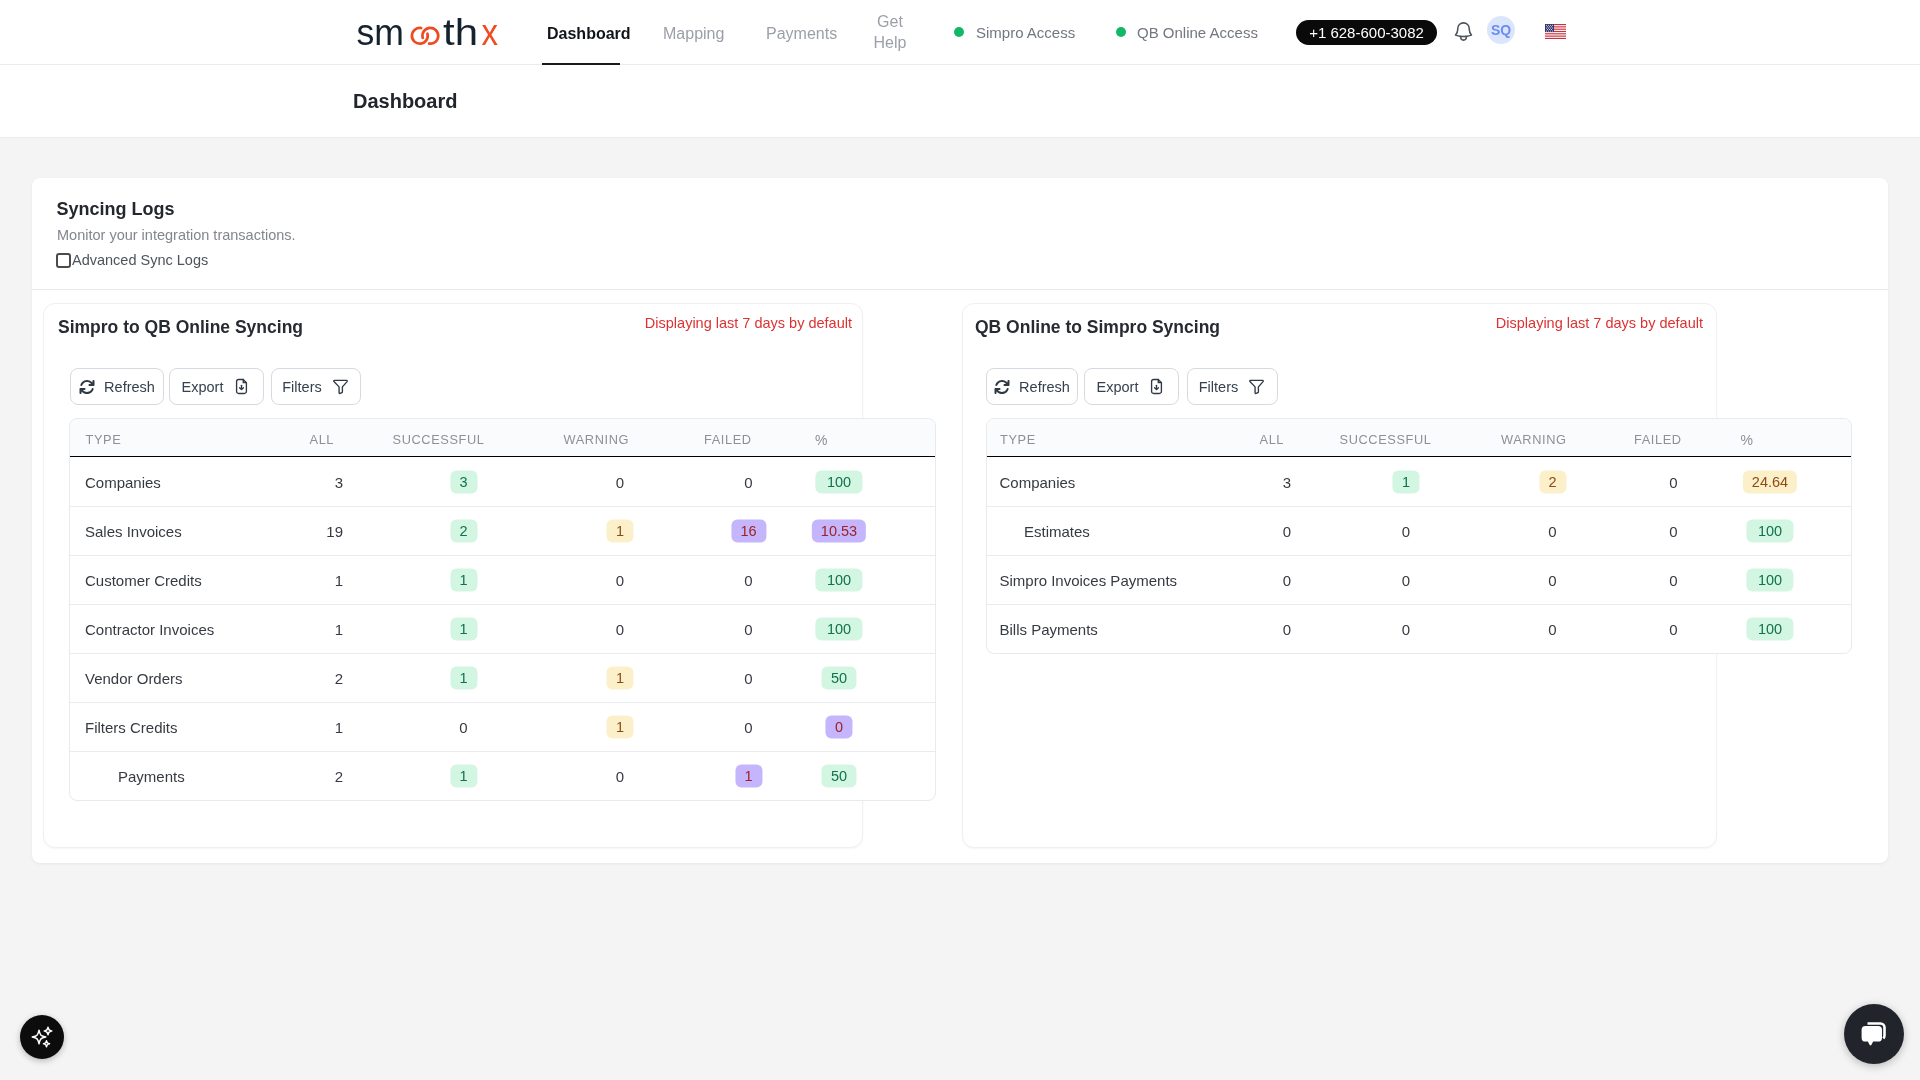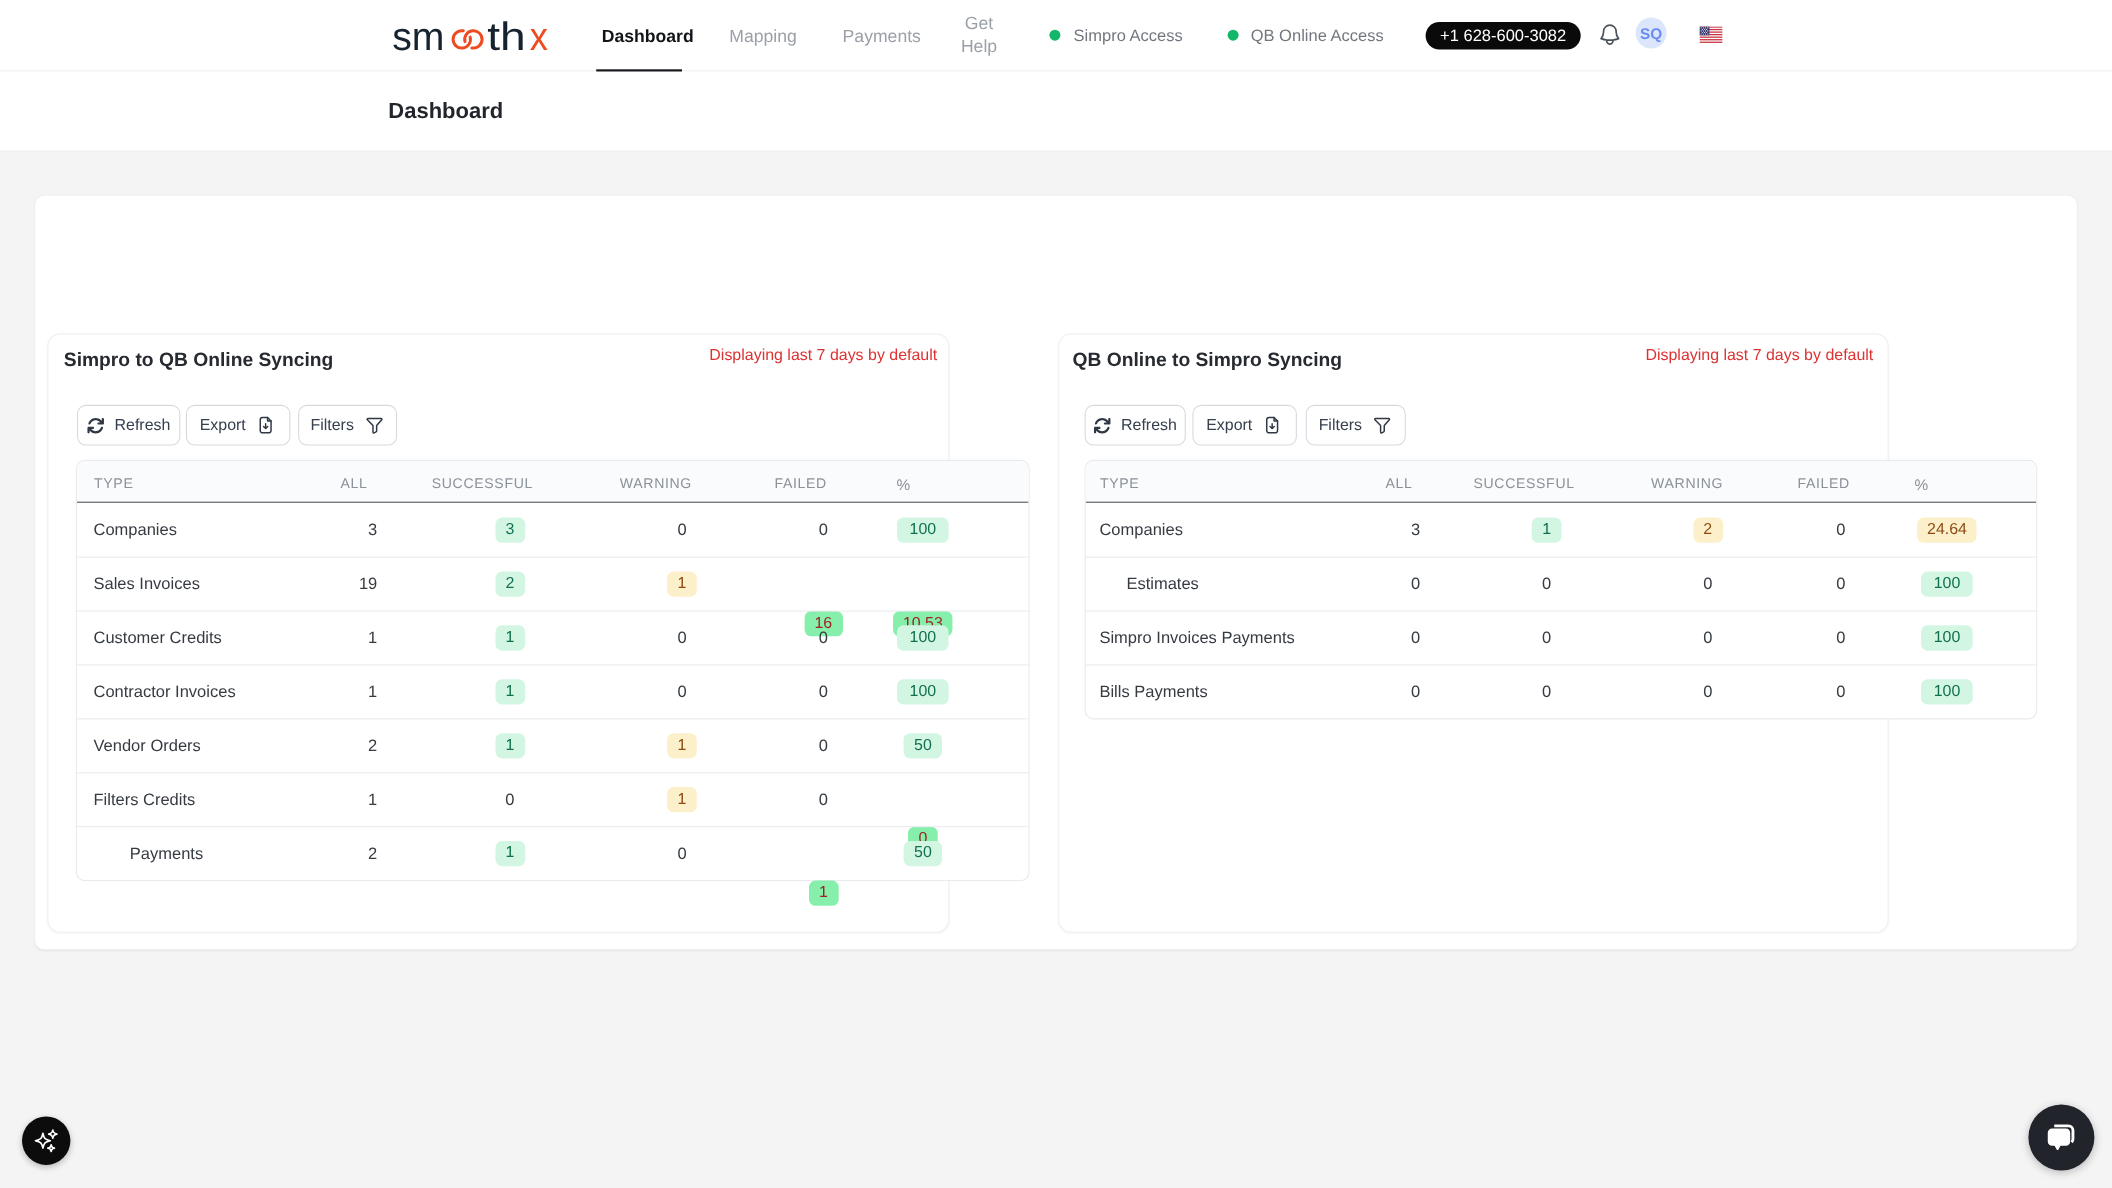--- a/index.html
+++ b/index.html
@@ -34,21 +34,21 @@
 .tbl{position:absolute;top:114px;height:383px;border:1px solid #e8eaed;border-radius:8px;background:#fff;}
 .thead{position:absolute;left:0;top:0;width:100%;height:38px;background:#fafbfc;border-bottom:1px solid #000000;border-radius:8px 8px 0 0;}
 .th{position:absolute;top:13px;font-size:12.8px;color:#8b9198;letter-spacing:.6px;white-space:nowrap;}
 .row{position:absolute;width:100%;height:49px;}
 .row + .row{border-top:1px solid #e9ebef;}
 .cell{position:absolute;top:50%;transform:translateY(-50%);font-size:15px;color:#363b42;white-space:nowrap;}
 .cc{transform:translate(-50%,-50%);}
 .badge{position:absolute;top:50%;transform:translate(-50%,-50%);font-size:14.5px;line-height:17px;padding:3px 9px;border-radius:6px;}
 .bg{background:#d3f6e2;color:#11714d;}
 .by{background:#fcf0ca;color:#8d4b13;}
-.br{background:#86efac;color:#9f2222;margin-top:36px;}
+.br{background:#c4b5fd;color:#9f2222;}
 
 #spark{position:absolute;left:20px;top:1015px;width:44px;height:44px;border-radius:50%;background:#0c0c0d;display:flex;align-items:center;justify-content:center;box-shadow:0 2px 6px rgba(0,0,0,.25);}
 #chat{position:absolute;left:1844px;top:1004px;width:60px;height:60px;border-radius:50%;background:#21242b;display:flex;align-items:center;justify-content:center;box-shadow:0 2px 8px rgba(0,0,0,.25);}
 </style></head><body>
 
 <div id="nav">
 <svg width="150" height="42" viewBox="0 0 150 42" style="position:absolute;left:355px;top:12px">
 <text x="1.5" y="33.3" font-family="Liberation Sans" font-size="36" fill="#16222e" textLength="47.5" lengthAdjust="spacingAndGlyphs">sm</text>
 <g fill="none" stroke="#ee4b21" stroke-width="2.7" stroke-linecap="round">
 <path d="M72.43 21.75 A7.9 7.9 0 1 1 66.17 16.02"></path>
@@ -102,20 +102,26 @@
         <circle cx="3.5" cy="6.9" r=".5"></circle>
         <circle cx="5.5" cy="6.9" r=".5"></circle>
         <circle cx="7.5" cy="6.9" r=".5"></circle>
       </g>
     </svg>
 </div>
 <div id="phead">
     <h1>Dashboard</h1>
   </div>
 <div id="bigcard">
+<div id="bchead">
+      <h2>Syncing Logs</h2>
+      <p>Monitor your integration transactions.</p>
+      <div id="cbx"></div>
+      <span id="cbxl">Advanced Sync Logs</span>
+    </div>
 <div class="icard" id="lcard">
 <span class="ictitle" style="left:14px;">Simpro to QB Online Syncing</span>
 <span class="reddisp" style="right:10px;">Displaying last 7 days by default</span>
 <div class="btn" style="left:26px;width:94px;">
         <svg width="16" height="16" viewBox="0 0 512 512">
           <path fill="#2f3844" d="M105.1 202.6c7.7-21.8 20.2-42.3 37.8-59.8c62.5-62.5 163.8-62.5 226.3 0L386.3 160L336 160c-17.7 0-32 14.3-32 32s14.3 32 32 32l128 0c17.7 0 32-14.3 32-32l0-128c0-17.7-14.3-32-32-32s-32 14.3-32 32l0 51.2L414.4 97.6c-87.5-87.5-229.3-87.5-316.8 0C73.2 122 55.6 150.7 44.8 181.4c-5.9 16.7 2.9 34.9 19.5 40.8s34.9-2.9 40.8-19.5zM39 289.3c-5 1.5-9.8 4.2-13.7 8.2c-4 4-6.7 8.8-8.1 14c-.3 1.2-.6 2.5-.8 3.8c-.3 1.7-.4 3.4-.4 5.1L16 448c0 17.7 14.3 32 32 32s32-14.3 32-32l0-51.2l17.6 17.6c87.5 87.5 229.3 87.5 316.8 0c24.4-24.4 42.1-53.1 52.9-83.8c5.9-16.7-2.9-34.9-19.5-40.8s-34.9 2.9-40.8 19.5c-7.7 21.8-20.2 42.3-37.8 59.8c-62.5 62.5-163.8 62.5-226.3 0l-.1-.1L125.6 352l50.4 0c17.7 0 32-14.3 32-32s-14.3-32-32-32L48 288c-1.6 0-3.2 .1-4.8 .3s-3.1 .5-4.2 1z"></path>
         </svg>
         <span>Refresh</span>
       </div>
 <div class="btn" style="left:125px;width:95px;">

